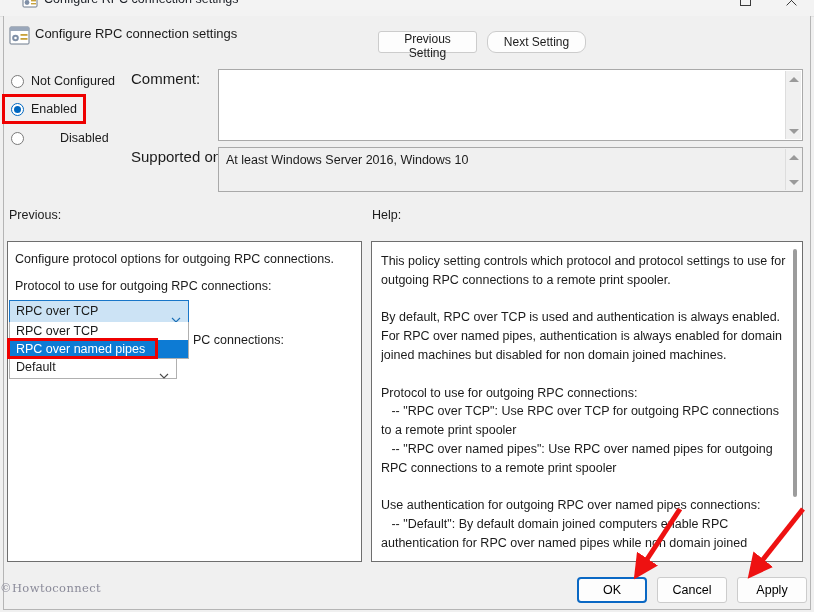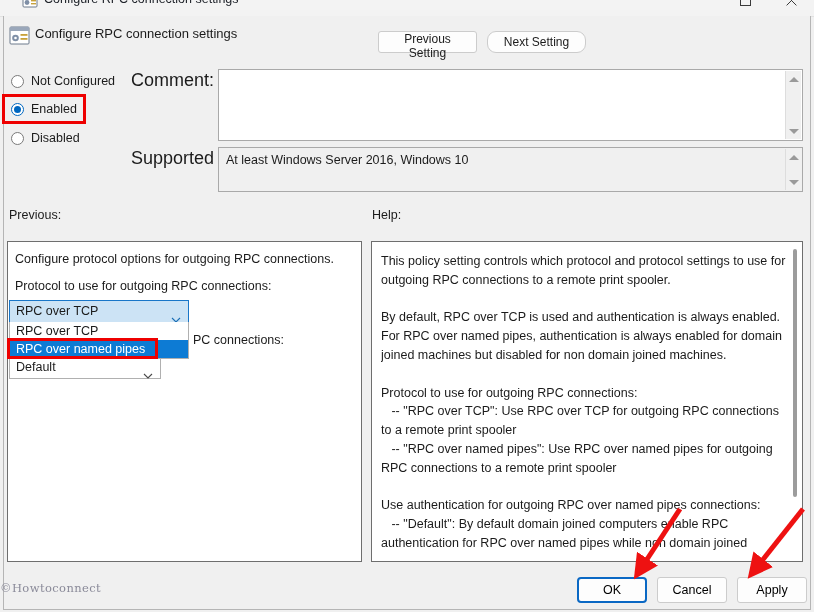--- a/index.html
+++ b/index.html
@@ -96,21 +96,21 @@
   
   .radio-row {
     position: absolute;
     left: 11px;
     display: flex;
     align-items: center;
     height: 18px;
   }
   .radio-row.r0 { top: 72px; }
   .radio-row.r1 { top: 100px; }
-  .radio-row.r2 { top: 129px; }
+  .radio-row.r2 { top: 129px; gap: 29px; }
   .radio-circle {
     width: 13px; height: 13px;
     border-radius: 50%;
     border: 1px solid #7a7a7a;
     background: #ffffff;
     box-sizing: border-box;
     position: relative;
     flex: none;
   }
   .radio-circle.checked {
@@ -138,21 +138,21 @@
     pointer-events: none;
   }
   .hl-enabled {
     left: 2px; top: 94px;
     width: 84px; height: 30px;
   }
 
   
   .field-label {
     position: absolute;
-    font-size: 18px;
+    font-size: 15px;
     color: #1b1b1b;
     white-space: nowrap;
   }
   .label-comment { left: 131px; top: 70px; }
   .label-supported { left: 131px; top: 148px; }
 
   .box-field {
     position: absolute;
     background: #ffffff;
     border: 1px solid #a9a9a9;
@@ -255,21 +255,21 @@
     font-size: 12.5px;
     color: #1b1b1b;
     white-space: nowrap;
   }
   .combo .chev {
     position: absolute;
     right: 7px; top: 8px;
   }
   .combo-main { left: 9px; top: 300px; width: 180px; }
   .combo-default {
-    left: 9px; top: 356px; width: 152px;
+    left: 9px; top: 356px; width: 168px;
     background: #ffffff;
     border: 1px solid #b0b0b0;
   }
 
   
   .dropdown {
     position: absolute;
     left: 9px; top: 322px;
     width: 180px;
     background: #ffffff;

